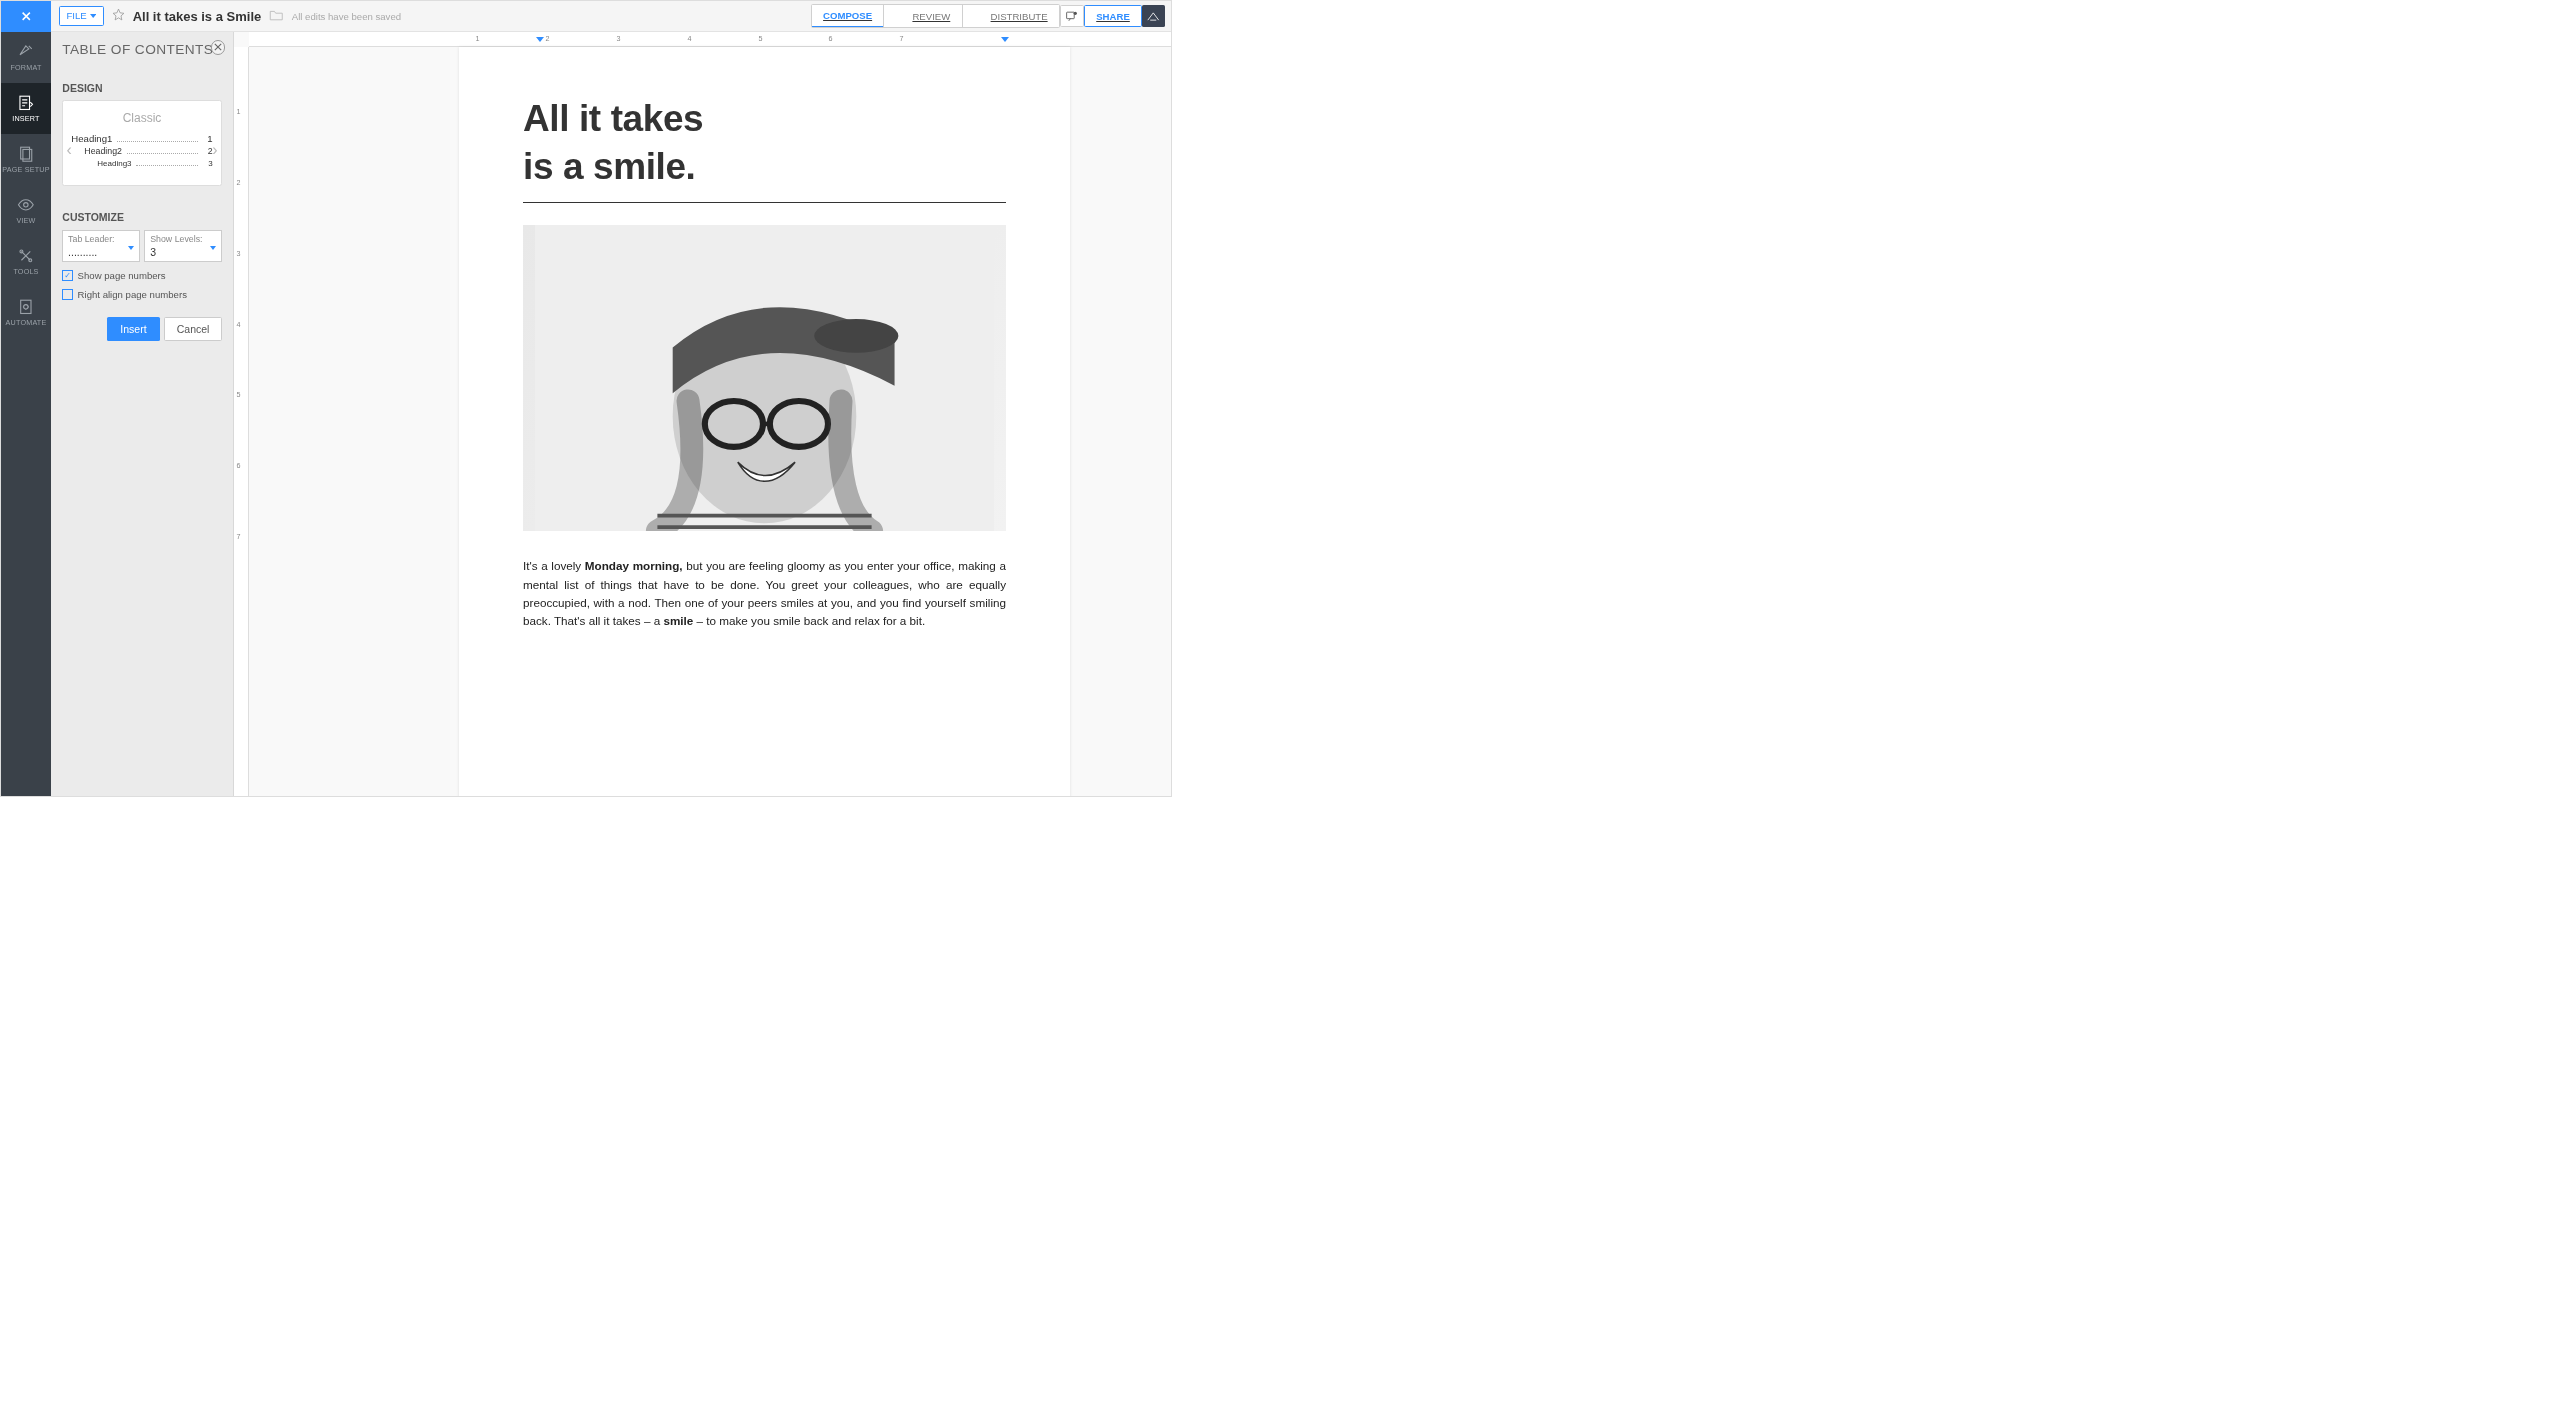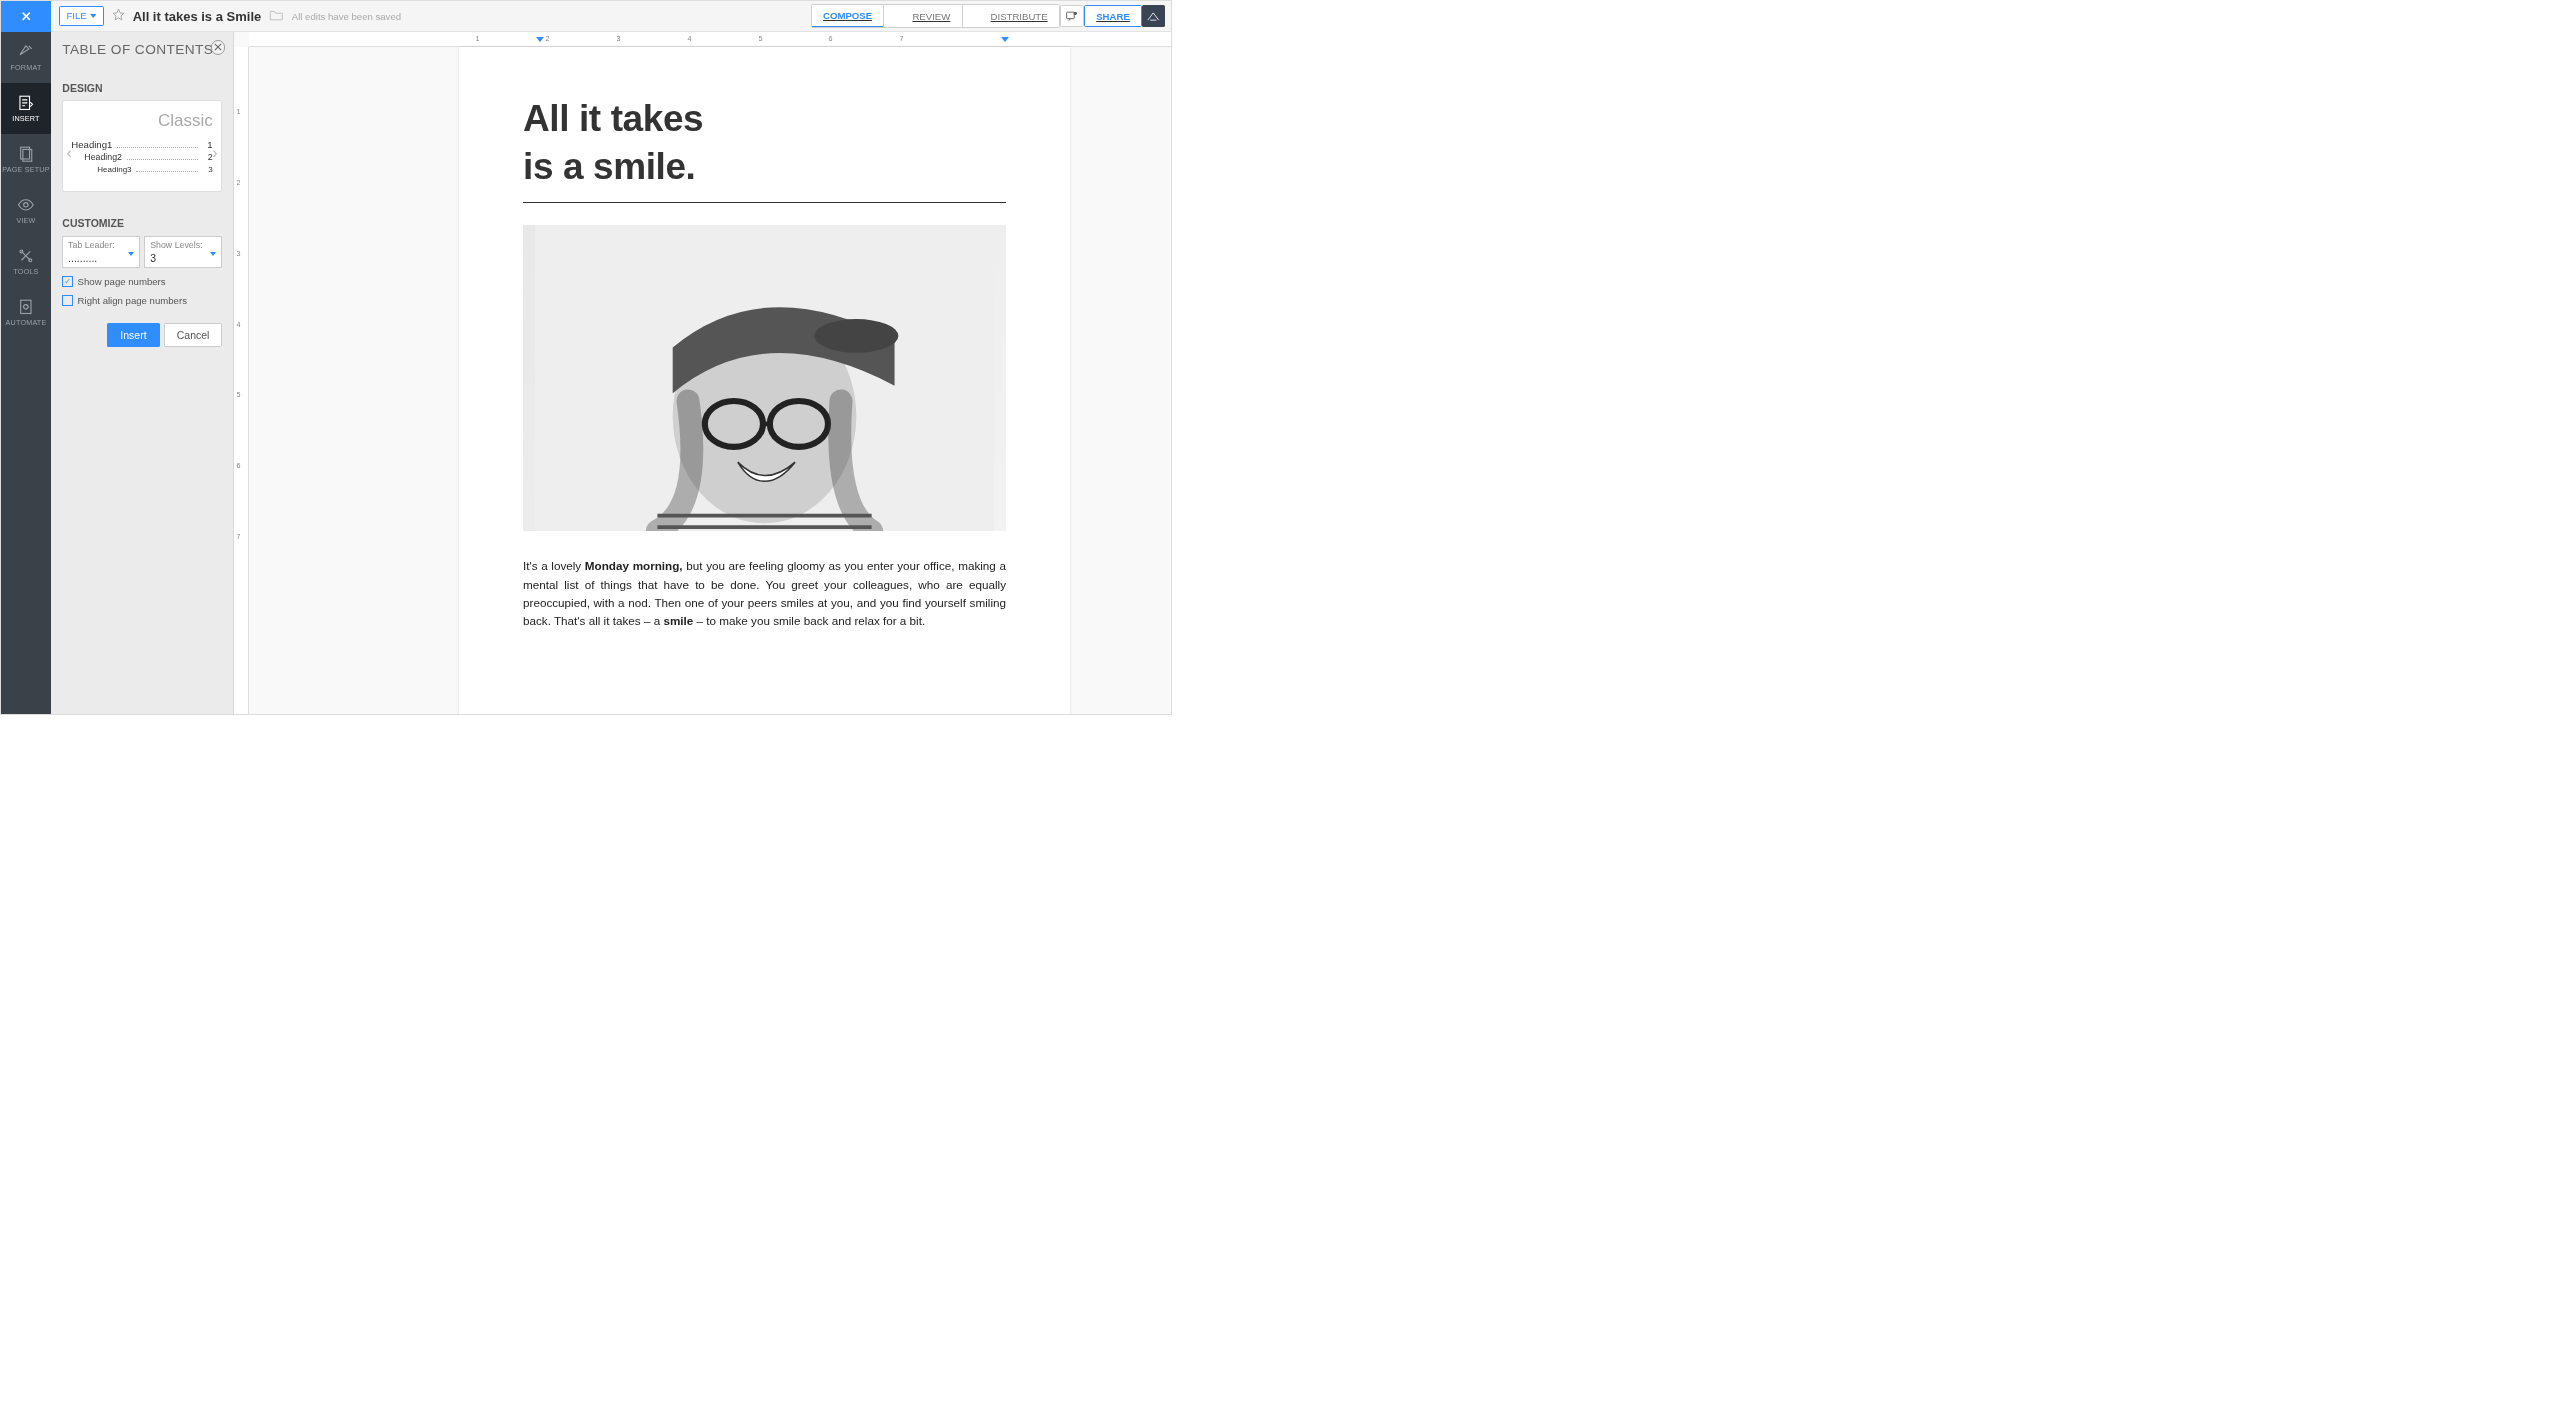--- a/index.html
+++ b/index.html
@@ -1,17 +1,17 @@
 <!DOCTYPE html>
 <html style="font-size:13px"><head>
 <meta charset="utf-8">
 <style>
 * { box-sizing: border-box; margin: 0; padding: 0; }
 body { font-family: -apple-system, BlinkMacSystemFont, "Segoe UI", Helvetica, Arial, sans-serif; background: #fff; color: #333; overflow: hidden; }
-.app { width: 1172px; height: 715px; display: flex; flex-direction: column; border: 0.8px solid #ddd; position: relative; }
+.app { width: 1172px; height: 797px; display: flex; flex-direction: column; border: 0.8px solid #ddd; position: relative; }
 
 
 .topbar { height: 31px; background: #f5f5f5; border-bottom: 0.8px solid #e3e3e3; display: flex; align-items: center; padding: 0 6.4px; gap: 8px; }
 .close-blue { width: 50px; height: 31px; background: #2f8dff; display: flex; align-items: center; justify-content: center; cursor: pointer; margin: -6.4px 0 -6.4px -6.4px; }
 .close-blue svg { stroke: #fff; }
 .file-btn { height: 19.3px; border: 0.8px solid #2f8dff; color: #2f8dff; background: #fff; font-size: 9.6px; padding: 0 6.4px; display: flex; align-items: center; gap: 3.2px; cursor: pointer; border-radius: 1.6px; }
 .star-icon { color: #888; cursor: pointer; }
 .doc-title { font-size: 13px; font-weight: 600; color: #333; }
 .folder-icon { color: #bbb; }
 .save-status { font-size: 9.6px; color: #aaa; }
@@ -32,21 +32,21 @@
 .rail-item { height: 51px; display: flex; flex-direction: column; align-items: center; justify-content: center; gap: 3.2px; color: #9aa1a8; cursor: pointer; font-size: 7.2px; letter-spacing: 0.2px; }
 .rail-item.active { background: #1e2429; color: #fff; }
 .rail-item svg { width: 17.7px; height: 17.7px; }
 
 
 .panel { width: 183px; background: #ebebeb; border-right: 0.8px solid #d8d8d8; padding: 9.6px 11.3px; position: relative; }
 .panel-title { font-size: 13.7px; font-weight: 400; color: #666; letter-spacing: 0.4px; }
 .panel-close { position: absolute; top: 8px; right: 8px; width: 14.5px; height: 14.5px; border: 0.8px solid #999; border-radius: 50%; display: flex; align-items: center; justify-content: center; color: #666; font-size: 8.8px; cursor: pointer; background: #f3f3f3; }
 .section-label { font-size: 10.5px; font-weight: 600; color: #555; margin-top: 25px; margin-bottom: 6.4px; }
 .design-card { background: #fff; border: 0.8px solid #ddd; border-radius: 2.4px; padding: 9.6px 8px 14.5px; position: relative; }
-.design-name { text-align: right; color: #aaa; font-size: 17px; margin-bottom: 8px; }
+.design-name { text-align: center; color: #aaa; font-size: 12px; margin-bottom: 8px; }
 .toc-row { display: flex; align-items: baseline; font-size: 9.6px; color: #333; margin: 2.4px 0; }
 .toc-row .label { white-space: nowrap; }
 .toc-row .dots { flex: 1; border-bottom: 0.8px dotted #aaa; margin: 0 4.8px 2.4px; height: 0.8px; }
 .toc-row .pg { width: 9.6px; text-align: right; }
 .toc-level2 { padding-left: 13px; font-size: 8.8px; }
 .toc-level3 { padding-left: 26px; font-size: 8px; }
 .nav-arrow { position: absolute; top: 50%; transform: translateY(-10%); color: #bbb; font-size: 16px; cursor: pointer; }
 .nav-arrow.left { left: 3.2px; } .nav-arrow.right { right: 3.2px; }
 
 .customize-grid { display: flex; gap: 4.8px; }

